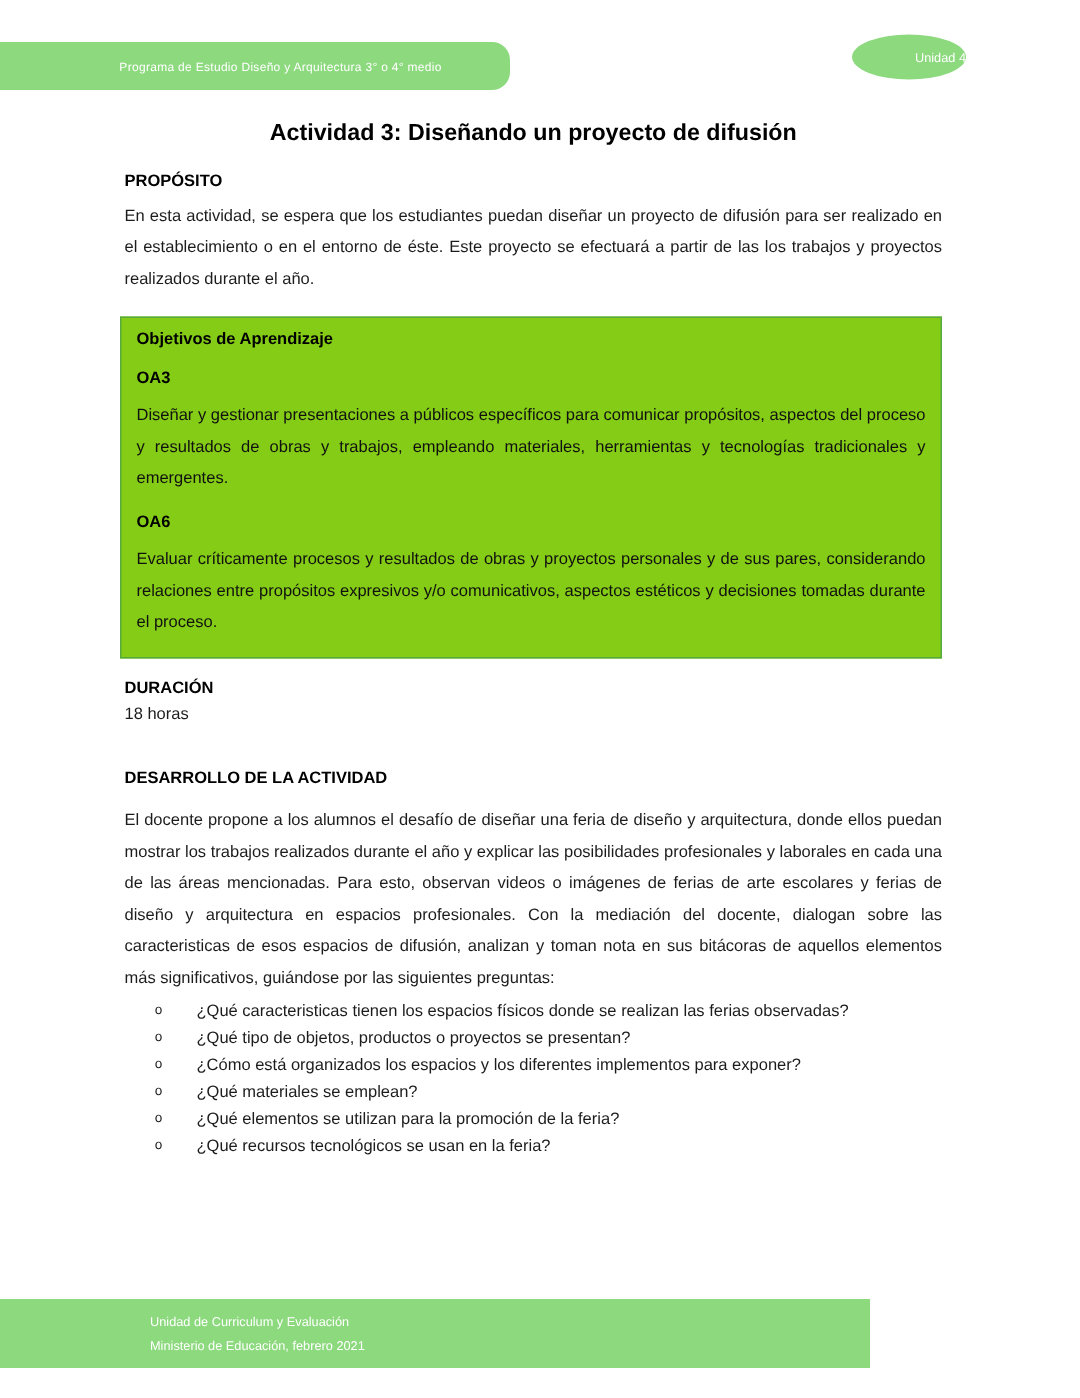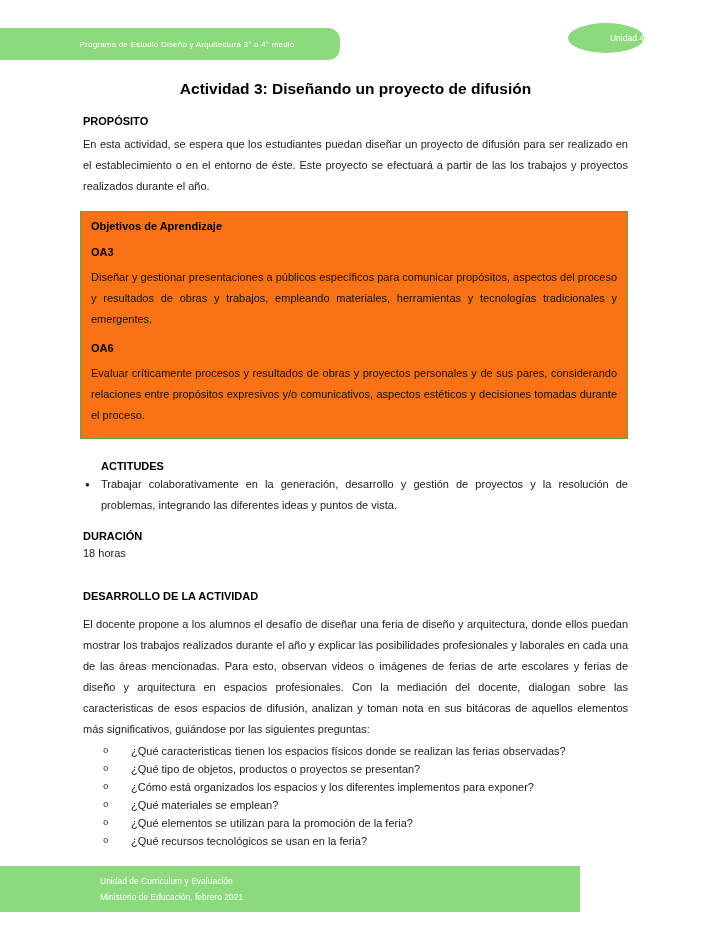--- a/index.html
+++ b/index.html
@@ -49,21 +49,21 @@
   .para {
     font-size:11px; line-height:21px;
     text-align:justify;
     margin:0;
   }
 
   
   .oa-box {
     margin:14px 0 0 -3px;
     width:548px;
-    background:#f97316;
+    background:#84cc16;
     border:1.5px solid #57ab3c;
     padding:8px 10px 12px 10px;
   }
   .oa-box .box-heading {
     font-size:11px; font-weight:bold; color:#000;
     margin:0 0 14px 0;
   }
   .oa-code {
     font-size:11px; font-weight:bold; color:#000;
     margin:12px 0 9px 0;
@@ -146,29 +146,20 @@
     <div class="oa-entry">
       <div class="oa-code">OA3</div>
       <p class="para">Diseñar y gestionar presentaciones a públicos específicos para comunicar propósitos, aspectos del proceso y resultados de obras y trabajos, empleando materiales, herramientas y tecnologías tradicionales y emergentes.</p>
     </div>
     <div class="oa-entry">
       <div class="oa-code">OA6</div>
       <p class="para">Evaluar críticamente procesos y resultados de obras y proyectos personales y de sus pares, considerando relaciones entre propósitos expresivos y/o comunicativos, aspectos estéticos y decisiones tomadas durante el proceso.</p>
     </div>
   </div>
 
-  <div class="actitudes">
-    <div class="h-section">ACTITUDES</div>
-    <ul class="bullet-list">
-      <li class="bullet-item">
-        <span class="bullet"></span>
-        <span>Trabajar colaborativamente en la generación, desarrollo y gestión de proyectos y la resolución de problemas, integrando las diferentes ideas y puntos de vista.</span>
-      </li>
-    </ul>
-  </div>
 
   <div class="duracion">
     <div class="h-section">DURACIÓN</div>
     <p class="duracion-value">18 horas</p>
   </div>
 
   <div class="desarrollo">
     <div class="h-section">DESARROLLO DE LA ACTIVIDAD</div>
     <p class="para">El docente propone a los alumnos el desafío de diseñar una feria de diseño y arquitectura, donde ellos puedan mostrar los trabajos realizados durante el año y explicar las posibilidades profesionales y laborales en cada una de las áreas mencionadas. Para esto, observan videos o imágenes de ferias de arte escolares y ferias de diseño y arquitectura en espacios profesionales. Con la mediación del docente, dialogan sobre las caracteristicas de esos espacios de difusión, analizan y toman nota en sus bitácoras de aquellos elementos más significativos, guiándose por las siguientes preguntas:</p>
     <ul class="q-list">

